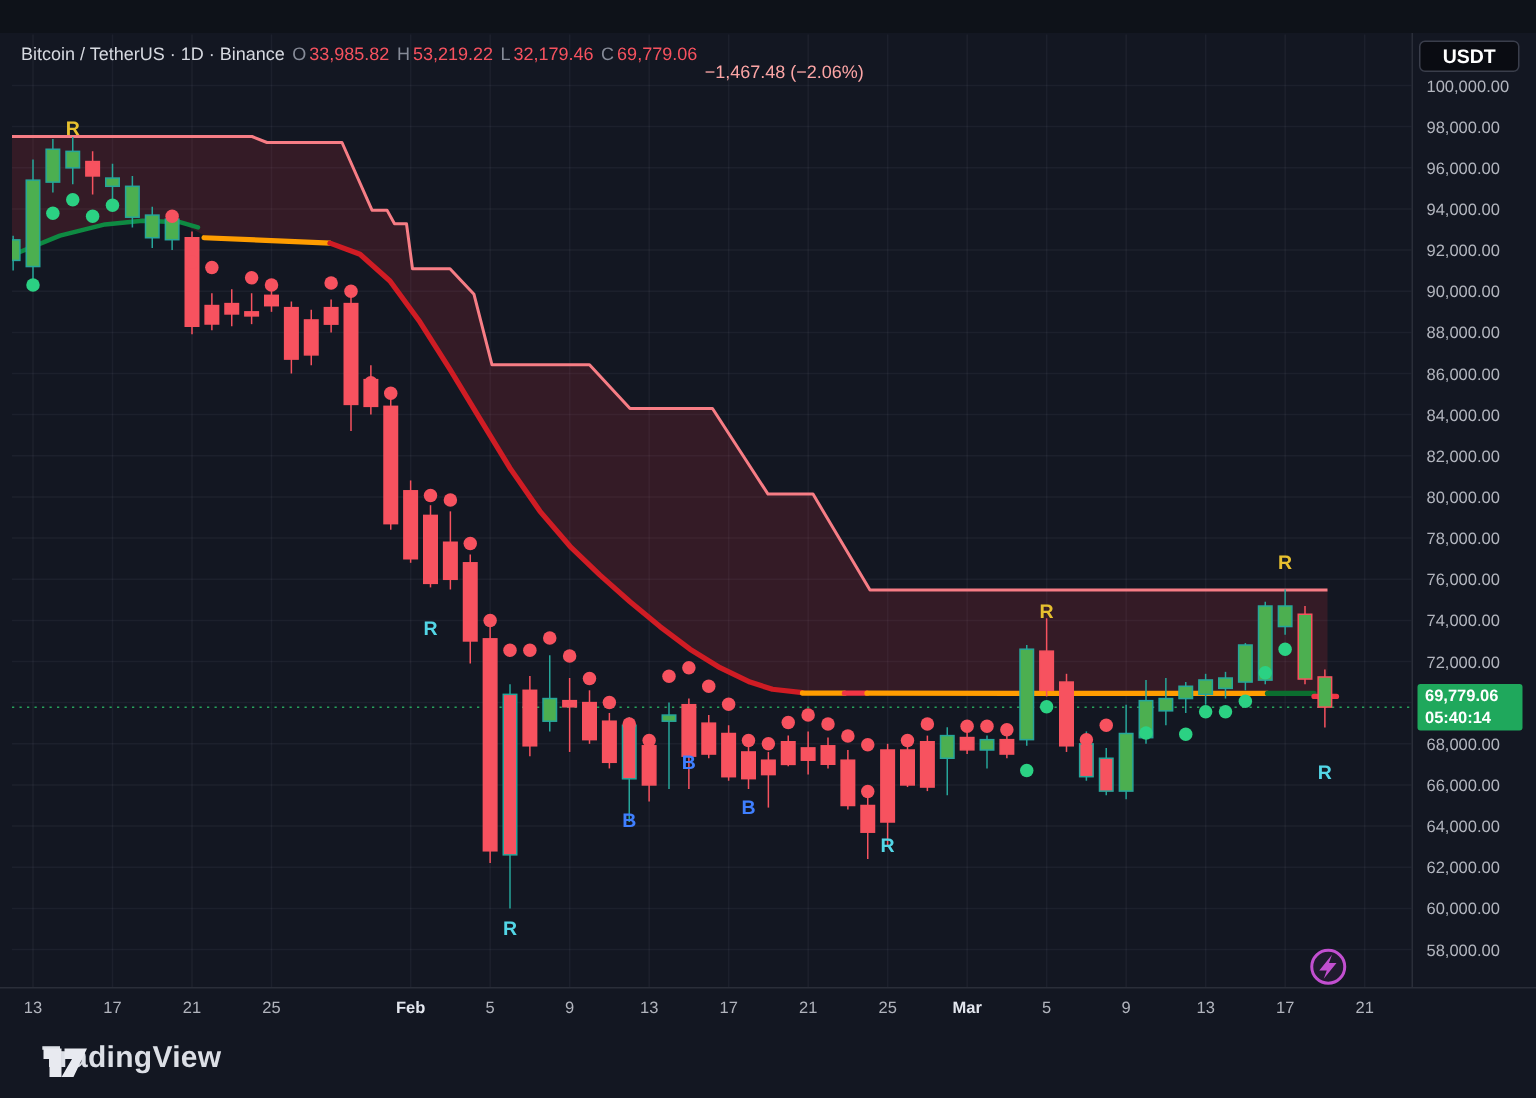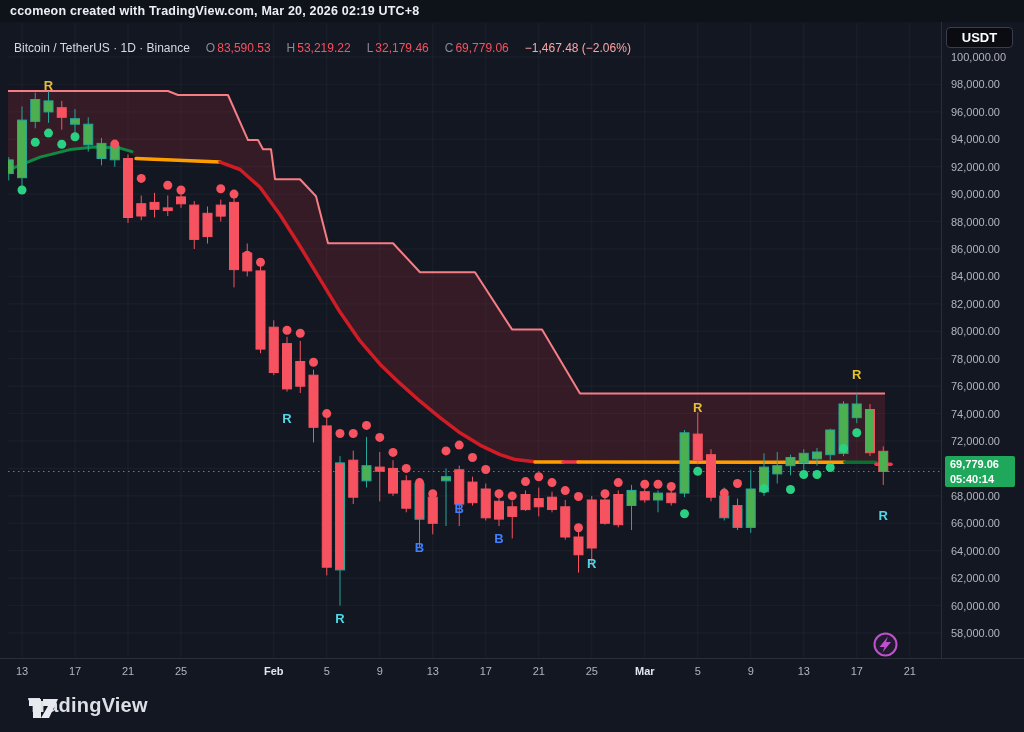--- a/index.html
+++ b/index.html
@@ -2,21 +2,21 @@
 <html><head>
 <meta charset="utf-8">
 <style>
   html,body{margin:0;padding:0;background:#131722;}
   body{width:1024px;height:732px;position:relative;overflow:hidden;
        font-family:"Liberation Sans",sans-serif;-webkit-font-smoothing:antialiased;}
   #stage{position:absolute;inset:0;}
   svg{position:absolute;top:0;left:0;}
   .watermark{position:absolute;top:4px;left:10px;font-size:12.5px;font-weight:bold;
              color:#edeff5;letter-spacing:.2px;z-index:5;}
-  .legend{position:absolute;top:29px;left:14px;display:flex;align-items:flex-end;gap:16px;
+  .legend{position:absolute;top:29px;left:14px;display:flex;align-items:flex-start;gap:5px;
           font-size:12px;z-index:5;}
   .legend .sym{color:#d6d9e0;}
   .ohlc{display:flex;gap:2px;align-items:center;}
   .ohlc .k{color:#868b98;}
   .ohlc .v{color:#f7525f;}
   .chg{color:#fca5a5;margin-top:12px;}
   .chip{position:absolute;left:946px;top:27px;width:65px;height:19px;background:#0a0c12;
         border:1px solid #3a3e4b;border-radius:4px;color:#fff;font-size:13px;font-weight:bold;
         display:flex;align-items:center;justify-content:center;z-index:5;cursor:pointer;}
   .badge{position:absolute;left:945px;top:456px;width:70px;height:31px;border-radius:2px;
@@ -27,27 +27,26 @@
   .footer .brand{color:#dcdfe6;font-size:20px;font-weight:bold;letter-spacing:.2px;}
   .vline{position:absolute;left:941px;top:22px;width:1px;height:636px;background:#2a2e39;z-index:4;}
   .hline{position:absolute;left:0;top:658px;width:1024px;height:1px;background:#2a2e39;z-index:4;}
   .topstrip{position:absolute;left:0;top:0;width:1024px;height:22px;background:#0e1219;z-index:3;}
 </style>
 </head>
 <body>
 
 <div id="stage">
   <div class="topstrip"></div>
-  <div class="watermark">ccomeon created with TradingView.com, Mar 20, 2026 02:19 UTC+8</div>
 
   <div class="legend">
     <span class="sym">Bitcoin / TetherUS · 1D · Binance</span>
     <span class="ohlc">
       <span class="k">O</span>
-      <span class="v">83,590.53</span>
+      <span class="v">33,985.82</span>
     </span>
     <span class="ohlc">
       <span class="k">H</span>
       <span class="v">53,219.22</span>
     </span>
     <span class="ohlc">
       <span class="k">L</span>
       <span class="v">32,179.46</span>
     </span>
     <span class="ohlc">

